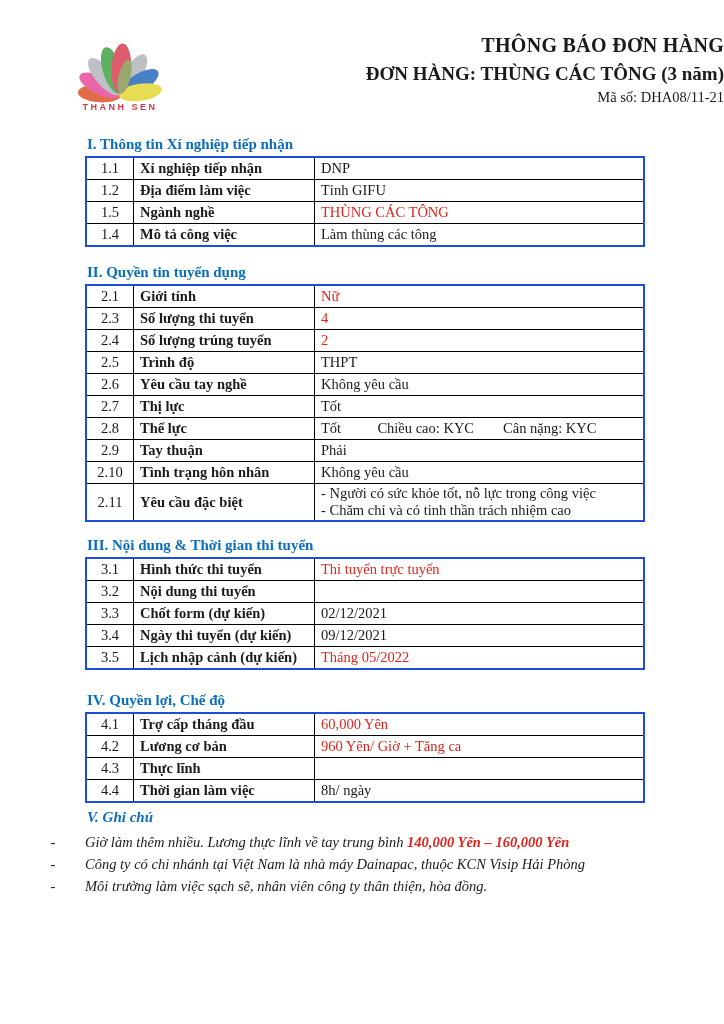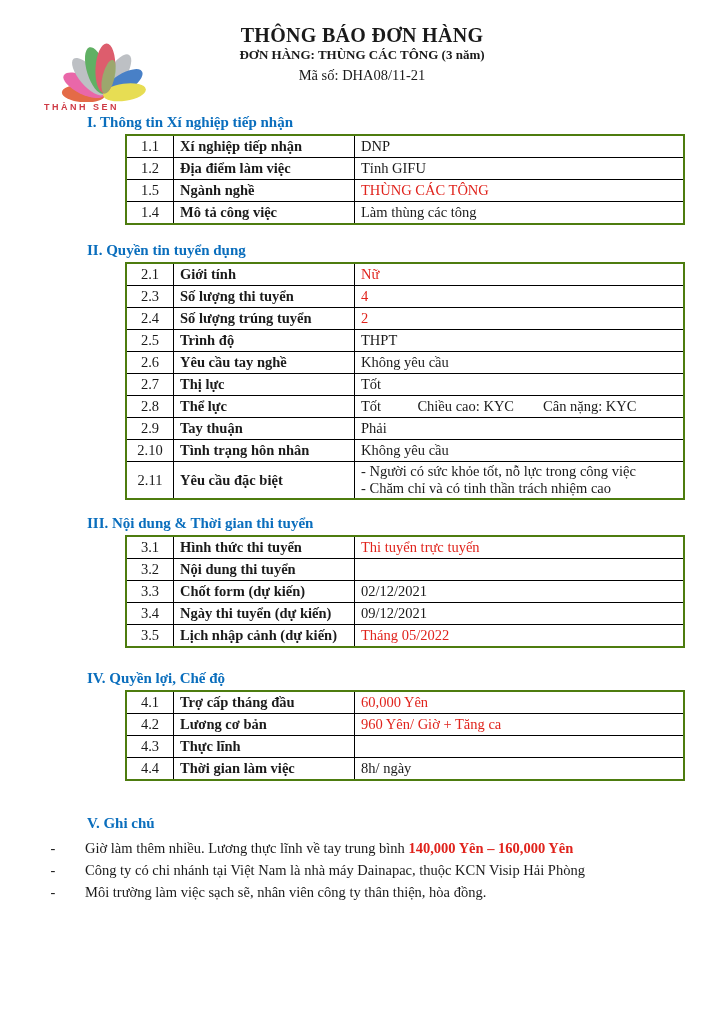--- a/index.html
+++ b/index.html
@@ -6,61 +6,60 @@
   .page {
     position:relative;
     width:724px; height:1024px;
     background:#ffffff;
     font-family:"Liberation Serif", serif;
     color:#1a1a1a;
     overflow:hidden;
   }
   
   .logo {
-    position:absolute; left:44px; top:40px; width:128px; 
+    position:absolute; left:56px; top:40px; width:128px; text-align:center;
   }
   .logo-text {
     margin-top:-4px;
     font-family:"Liberation Sans", sans-serif;
     font-size:9px; font-weight:bold; letter-spacing:2.5px;
     color:#cf3a45;
   }
-  .header { text-align:center; padding-top:24px; }
+  .header { text-align:right; padding-top:34px; }
   .title  { font-size:20px; font-weight:bold; letter-spacing:.3px; }
-  .subtitle { font-size:13px; font-weight:bold; }
+  .subtitle { font-size:19px; font-weight:bold; margin-top:6px; }
   .code { font-size:14.5px; margin-top:4px; }
   
   .content { width:560px; margin-left:85px; padding-top:30px; }
   .section { margin-top:16px; }
   .section:first-child { margin-top:0; }
   .section.s2 { margin-top:17px; }
   .section.s3 { margin-top:15px; }
   .section.s4 { margin-top:22px; }
   .section-heading {
     color:var(--heading-blue,#0a6ebd);
     font-weight:bold; font-size:15px; margin:0 0 3px 2px;
   }
   table.doc {
     border-collapse:collapse; width:100%;
-    border:2px solid #4d7c0f;
-    margin-left:40px;
+    border:2px solid #1d4ed8;
   }
   table.doc td {
     border:1px solid #000;
     font-size:14.5px;
     padding:1px 6px;
     height:19px;
     vertical-align:middle;
   }
   td.no { width:34px; text-align:center; padding:1px 2px; }
   td.label { width:168px; padding-left:9px;font-weight:bold; }
   td.value { white-space:pre-wrap; padding-left:9px; }
   td.value.red { color:var(--accent-red,#e0231c); font-weight:normal; }
   
-  .notes-section { margin-top:34px; }
+  .notes-section { margin-top:6px;font-style:italic; }
   .notes { margin:5px 0 0 0; padding:0; list-style:none; }
   .note {
     position:relative; font-size:14.5px; line-height:22px;
     padding-left:0;
   }
   .note .dash {
     position:absolute; left:-42px; top:0; width:20px; text-align:center;
   }
   .note .red-part { color:var(--accent-red,#e0231c); font-weight:bold; }
 </style>

